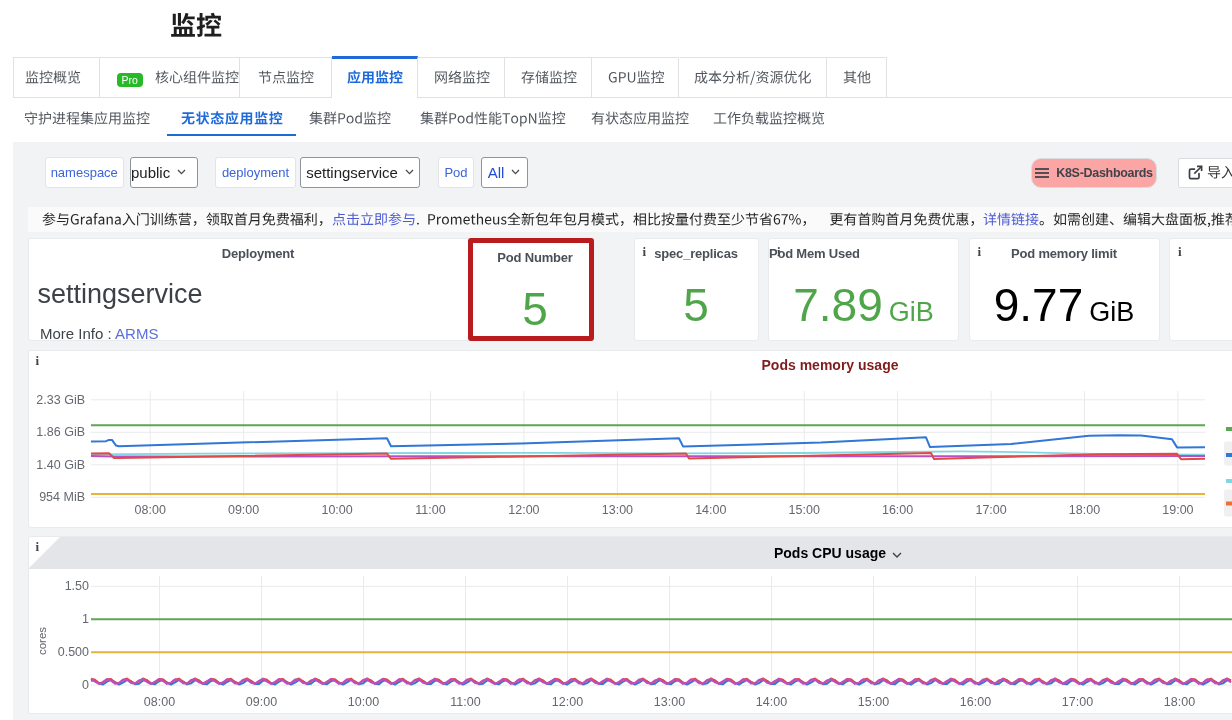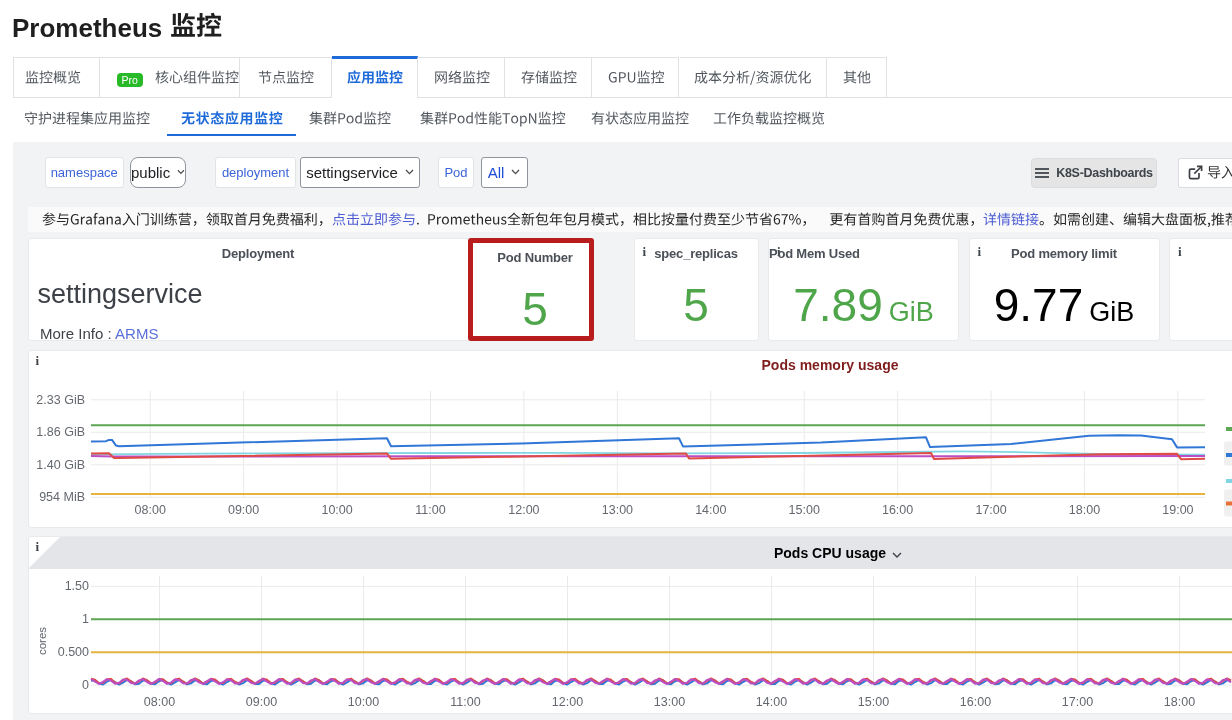--- a/index.html
+++ b/index.html
@@ -132,21 +132,20 @@
         <path id="auni2F24" d="M62 553H942V476H62ZM549 522Q583 401 638.5 296.5Q694 192 774.5 114.0Q855 36 958 -8Q949 -16 938.5 -28.5Q928 -41 918.0 -54.0Q908 -67 902 -78Q794 -26 711.5 59.0Q629 144 571.0 257.0Q513 370 475 504ZM461 839H542Q542 774 538.5 694.5Q535 615 523.0 529.5Q511 444 483.5 357.5Q456 271 407.5 190.5Q359 110 284.0 41.0Q209 -28 100 -78Q91 -63 74.5 -45.5Q58 -28 43 -16Q149 30 221.5 94.0Q294 158 340.0 234.0Q386 310 411.0 391.0Q436 472 446.0 552.5Q456 633 458.5 706.0Q461 779 461 839Z"></path>
         <path id="auni76D8" d="M246 765H779V703H246ZM51 550H956V484H51ZM212 765H287V588Q287 534 275.0 474.5Q263 415 229.0 358.5Q195 302 129 259Q124 267 114.0 277.5Q104 288 93.5 297.5Q83 307 74 312Q135 351 164.5 398.0Q194 445 203.0 494.5Q212 544 212 589ZM741 765H816V366Q816 339 808.0 323.5Q800 308 779 299Q759 291 725.0 289.5Q691 288 640 288Q638 302 631.0 320.0Q624 338 616 352Q652 351 682.5 351.0Q713 351 723 352Q741 352 741 367ZM463 850 545 834Q530 804 517.0 776.0Q504 748 492 728L421 743Q432 767 444.5 797.0Q457 827 463 850ZM397 647 434 690Q461 678 489.5 662.0Q518 646 543.5 629.0Q569 612 585 596L546 549Q531 564 506.0 582.0Q481 600 452.5 617.5Q424 635 397 647ZM390 426 428 469Q456 456 486.5 438.0Q517 420 544.0 402.0Q571 384 588 368L550 320Q533 337 506.0 356.0Q479 375 448.5 393.5Q418 412 390 426ZM45 15H955V-52H45ZM158 261H843V-18H770V200H635V-18H565V200H431V-18H362V200H228V-18H158Z"></path>
         <path id="auni2FAF" d="M355 395H630V334H355ZM355 221H632V160H355ZM150 43H856V-27H150ZM104 576H896V-80H820V506H176V-80H104ZM320 533H389V10H320ZM601 533H670V13H601ZM450 741 538 720Q522 670 506.0 617.0Q490 564 475 526L407 546Q415 573 423.5 607.0Q432 641 439.5 676.5Q447 712 450 741ZM58 774H945V702H58Z"></path>
         <path id="auni677F" d="M58 647H387V577H58ZM197 840H267V-79H197ZM197 602 236 585Q225 524 207.5 459.0Q190 394 168.0 331.5Q146 269 121.0 215.5Q96 162 71 125Q67 135 60.5 148.5Q54 162 46.5 175.0Q39 188 32 197Q58 229 82.5 276.0Q107 323 129.0 378.0Q151 433 168.5 490.5Q186 548 197 602ZM263 551Q271 541 288.5 515.5Q306 490 325.5 459.5Q345 429 362.0 403.5Q379 378 385 366L339 309Q332 327 317.5 357.0Q303 387 286.5 419.0Q270 451 255.0 478.5Q240 506 230 522ZM428 746H501V501Q501 438 496.0 362.5Q491 287 477.5 208.0Q464 129 437.5 54.5Q411 -20 368 -82Q361 -76 349.5 -67.5Q338 -59 326.5 -51.5Q315 -44 306 -40Q348 19 372.5 88.5Q397 158 409.0 230.5Q421 303 424.5 373.0Q428 443 428 502ZM463 544H864V476H463ZM838 544H851L864 547L911 533Q883 370 822.5 250.0Q762 130 676.5 49.0Q591 -32 486 -80Q481 -71 473.0 -59.5Q465 -48 456.5 -37.0Q448 -26 440 -19Q536 21 617.0 96.0Q698 171 755.5 280.0Q813 389 838 530ZM592 501Q620 382 669.5 278.5Q719 175 793.0 98.5Q867 22 967 -18Q958 -25 948.5 -36.5Q939 -48 930.0 -59.5Q921 -71 915 -82Q812 -35 736.5 48.5Q661 132 610.5 243.5Q560 355 528 488ZM879 821 929 761Q885 743 827.0 729.5Q769 716 704.5 706.5Q640 697 574.5 691.0Q509 685 449 682Q447 695 441.0 714.0Q435 733 428 746Q487 749 550.0 755.5Q613 762 674.5 771.5Q736 781 788.5 793.0Q841 805 879 821Z"></path>
         <path id="acomma" d="M75 -190 53 -136Q100 -115 127.0 -79.0Q154 -43 153 3L143 85L188 18Q178 7 166.5 2.5Q155 -2 142 -2Q115 -2 95.0 15.0Q75 32 75 62Q75 92 95.5 109.0Q116 126 144 126Q180 126 200.5 97.5Q221 69 221 19Q221 -53 181.5 -107.0Q142 -161 75 -190Z"></path>
         <path id="auni63A8" d="M32 307Q91 324 174.5 349.5Q258 375 345 402L356 333Q277 308 196.5 281.5Q116 255 51 234ZM40 641H354V571H40ZM169 839H242V12Q242 -19 234.0 -36.5Q226 -54 207 -63Q188 -73 158.0 -75.5Q128 -78 79 -78Q78 -63 71.5 -42.5Q65 -22 57 -5Q89 -6 115.5 -6.5Q142 -7 151 -6Q160 -6 164.5 -2.0Q169 2 169 12ZM455 461H919V394H455ZM456 262H918V195H456ZM458 59H954V-11H458ZM502 834 573 816Q547 736 511.5 658.5Q476 581 435.0 513.5Q394 446 349 394Q344 401 333.5 411.0Q323 421 312.0 431.5Q301 442 293 448Q337 495 376.0 556.5Q415 618 447.5 689.0Q480 760 502 834ZM503 661H934V592H503V-80H431V602L488 661ZM672 624H743V22H672ZM641 807 706 832Q729 798 750.0 757.5Q771 717 780 686L713 657Q703 688 682.5 730.0Q662 772 641 807Z"></path>
         <path id="auni8350" d="M61 564H936V496H61ZM415 413H826V352H415ZM340 211H950V146H340ZM381 658 452 639Q390 489 293.5 366.5Q197 244 79 164Q75 171 65.5 182.5Q56 194 46.0 205.0Q36 216 28 223Q143 296 234.5 409.0Q326 522 381 658ZM615 278H687V0Q687 -29 679.5 -44.0Q672 -59 650 -68Q628 -75 591.0 -76.5Q554 -78 499 -78Q497 -64 489.5 -46.0Q482 -28 475 -14Q517 -15 551.0 -15.0Q585 -15 596 -15Q607 -14 611.0 -11.0Q615 -8 615 2ZM800 413H817L832 417L878 381Q833 340 772.0 301.0Q711 262 653 236Q647 246 635.0 258.5Q623 271 615 278Q649 293 684.0 313.5Q719 334 750.0 357.0Q781 380 800 400ZM282 839H355V612H282ZM644 840H717V613H644ZM53 763H946V695H53ZM199 343 251 395 270 389V-80H199Z"></path>
         <path id="auni4F7F" d="M321 729H962V660H321ZM420 499V349H857V499ZM350 562H929V285H350ZM413 265Q460 186 541.5 129.0Q623 72 732.5 36.0Q842 0 972 -14Q964 -22 955.0 -34.0Q946 -46 939.0 -58.5Q932 -71 927 -82Q794 -62 683.0 -20.5Q572 21 488.0 86.5Q404 152 350 244ZM599 836H672V394Q672 336 666.0 279.0Q660 222 641.0 169.0Q622 116 584.0 69.0Q546 22 484.5 -17.0Q423 -56 330 -83Q325 -75 317.0 -63.5Q309 -52 301.0 -40.0Q293 -28 284 -21Q374 2 432.0 35.0Q490 68 523.5 109.5Q557 151 573.0 197.5Q589 244 594.0 294.0Q599 344 599 394ZM278 842 348 820Q314 736 268.5 654.0Q223 572 170.5 500.0Q118 428 63 372Q59 381 51.5 395.0Q44 409 36.0 423.0Q28 437 21 446Q71 494 119.0 557.5Q167 621 208.0 693.5Q249 766 278 842ZM173 581 243 652 245 651V-84H173Z"></path>
       </defs>
     </svg>
-<div style="position:absolute;left:12px;top:15px;font:bold 26px/26px 'Liberation Sans',sans-serif;color:#1f1f1f">Prometheus</div>
     <div style="position:absolute;left:170.0px;top:12.1px;line-height:0">
       <svg class="z" width="52.0" height="29.9" style="overflow:visible">
         <g fill="#1f1f1f" transform="translate(0,23.01) scale(0.026000,-0.026000)">
           <use href="#buni76D1" x="0"></use>
           <use href="#buni63A7" x="1000"></use>
         </g>
       </svg>
     </div>
     <div style="position:absolute;left:13px;top:57px;width:1219px;height:40px;border-bottom:1px solid #e0e1e3"></div>
     <div style="position:absolute;left:13px;top:57px;width:87px;height:40px;box-sizing:border-box;background:#fff;border-top:1px solid #e0e1e3;border-left:1px solid #e0e1e3;border-right:1px solid #e0e1e3"></div>
@@ -338,32 +337,32 @@
           <use href="#auni76D1" x="4000"></use>
           <use href="#auni63A7" x="5000"></use>
           <use href="#auni6982" x="6000"></use>
           <use href="#auni89C8" x="7000"></use>
         </g>
       </svg>
     </div>
     <div style="position:absolute;left:167px;top:134px;width:129px;height:2px;background:#1f6ad9"></div>
     <div style="position:absolute;left:13px;top:142px;width:1219px;height:578px;background:#f2f3f5"></div>
     <div style="position:absolute;left:44.5px;top:157px;width:79.5px;height:30.5px;box-sizing:border-box;background:#fff;border:1px solid #e3e4e8;border-radius:3px;display:flex;align-items:center;justify-content:center;font:13px 'Liberation Sans',sans-serif;color:#3c64d8">namespace</div>
-    <div style="position:absolute;left:130px;top:157px;width:56px;height:30.5px;box-sizing:border-box;background:#fff;border:1px solid #8f949c;border-radius:8px;display:flex;align-items:center;justify-content:center;font:15px 'Liberation Sans',sans-serif;color:#202124">public<svg width="9" height="6" viewBox="0 0 9 6" style="margin-left:7px">
+    <div style="position:absolute;left:130px;top:157px;width:68px;height:30.5px;box-sizing:border-box;background:#fff;border:1px solid #8f949c;border-radius:3px;display:flex;align-items:center;font:15px 'Liberation Sans',sans-serif;color:#202124">public<svg width="9" height="6" viewBox="0 0 9 6" style="margin-left:7px">
         <path d="M1 1 L4.5 4.6 L8 1" stroke="#4a4a4a" stroke-width="1.3" fill="none"></path>
       </svg></div>
     <div style="position:absolute;left:215px;top:157px;width:81px;height:30.5px;box-sizing:border-box;background:#fff;border:1px solid #e3e4e8;border-radius:3px;display:flex;align-items:center;justify-content:center;font:13px 'Liberation Sans',sans-serif;color:#3c64d8">deployment</div>
     <div style="position:absolute;left:300px;top:157px;width:120px;height:30.5px;box-sizing:border-box;background:#fff;border:1px solid #8f949c;border-radius:3px;display:flex;align-items:center;justify-content:center;font:15px 'Liberation Sans',sans-serif;color:#202124">settingservice<svg width="9" height="6" viewBox="0 0 9 6" style="margin-left:7px">
         <path d="M1 1 L4.5 4.6 L8 1" stroke="#4a4a4a" stroke-width="1.3" fill="none"></path>
       </svg></div>
     <div style="position:absolute;left:438px;top:157px;width:36px;height:30.5px;box-sizing:border-box;background:#fff;border:1px solid #e3e4e8;border-radius:3px;display:flex;align-items:center;justify-content:center;font:13px 'Liberation Sans',sans-serif;color:#3c64d8">Pod</div>
     <div style="position:absolute;left:480.5px;top:157px;width:47px;height:30.5px;box-sizing:border-box;background:#fff;border:1px solid #8f949c;border-radius:3px;display:flex;align-items:center;justify-content:center;font:15px 'Liberation Sans',sans-serif;color:#1d4ed8">All<svg width="9" height="6" viewBox="0 0 9 6" style="margin-left:7px">
         <path d="M1 1 L4.5 4.6 L8 1" stroke="#4a4a4a" stroke-width="1.3" fill="none"></path>
       </svg></div>
-    <div style="position:absolute;left:1031px;top:157.5px;width:126px;height:30.5px;box-sizing:border-box;background:#e5e5e5;border:1px solid #dbdcdf;border-radius:4px;display:flex;align-items:center;justify-content:center;font:bold 12.5px 'Liberation Sans',sans-serif;letter-spacing:-0.3px;color:#3f444b;white-space:nowrap"><svg width="14" height="12" viewBox="0 0 14 12" style="margin-right:7px">
+    <div style="position:absolute;left:1031px;top:157.5px;width:126px;height:30.5px;box-sizing:border-box;background:#fca5a5;border:1px solid #dbdcdf;border-radius:10px;display:flex;align-items:center;justify-content:center;font:bold 12.5px 'Liberation Sans',sans-serif;letter-spacing:-0.3px;color:#3f444b;white-space:nowrap"><svg width="14" height="12" viewBox="0 0 14 12" style="margin-right:7px">
         <g stroke="#3f444b" stroke-width="1.8">
           <line x1="0" y1="2" x2="14" y2="2"></line>
           <line x1="0" y1="6" x2="14" y2="6"></line>
           <line x1="0" y1="10" x2="14" y2="10"></line>
         </g>
       </svg>K8S-Dashboards</div>
     <div style="position:absolute;left:1177.5px;top:157.5px;width:120px;height:30.5px;box-sizing:border-box;background:#fff;border:1px solid #dbdcdf;border-radius:2px;display:flex;align-items:center;padding-left:9px;font:14px 'Liberation Sans',sans-serif;color:#333">
       <svg width="15" height="15" viewBox="0 0 15 15" style="margin-right:4px;flex:none">
         <path d="M11 8.5 V12.2 Q11 13.6 9.6 13.6 H2.9 Q1.5 13.6 1.5 12.2 V5.5 Q1.5 4.1 2.9 4.1 H6.5" stroke="#3c4046" stroke-width="1.7" fill="none" stroke-linecap="round"></path>
         <path d="M6.3 8.7 L13 2" stroke="#3c4046" stroke-width="1.7" fill="none"></path>

